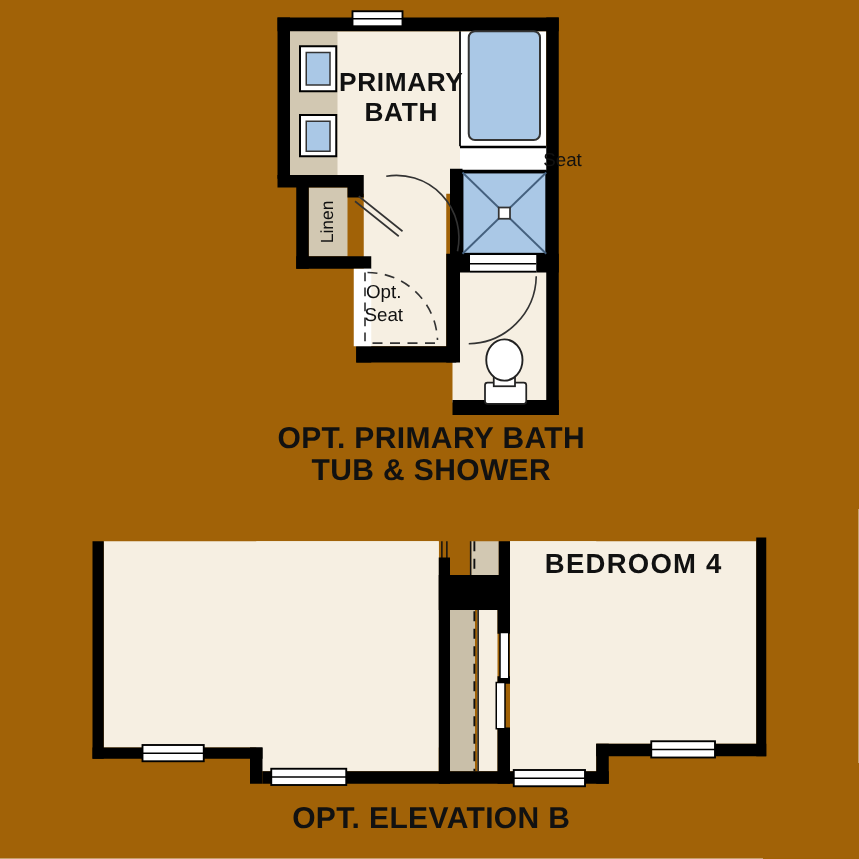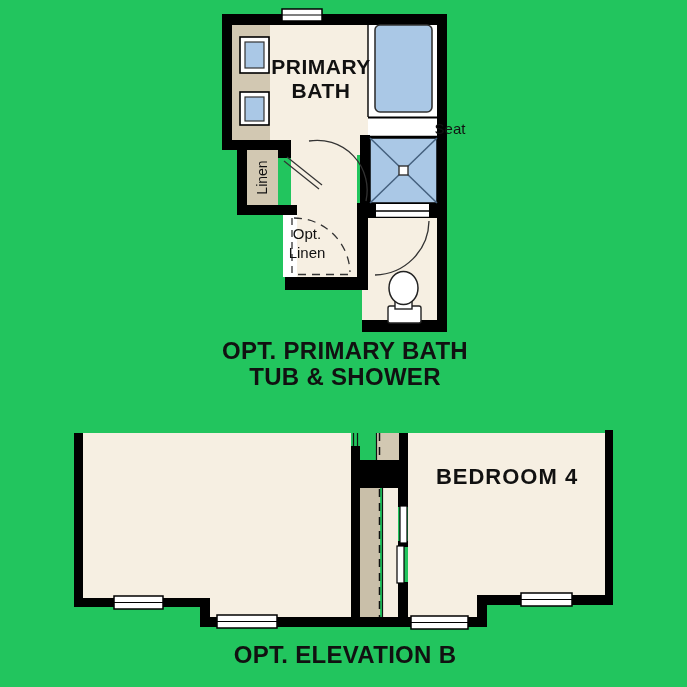--- a/index.html
+++ b/index.html
@@ -1,17 +1,17 @@
 <!DOCTYPE html>
 <html style="--wall: #000000; --cream: #f6efe2; --tan: #d2c8b2; --tan_dark: #c9bfa9; --fixture_blue: #aac8e6; --shower_diag: #44607e; --line: #333333;"><head>
 <meta charset="utf-8">
 <style>
   html,body{margin:0;padding:0;background:#fff;}
   #stage{
-    position:relative;width:687px;height:687px;background:#22c55e;overflow:hidden;
+    position:relative;width:687px;height:687px;background:#a16207;overflow:hidden;
     font-family:"Liberation Sans",sans-serif;color:#111;
   }
   #plan-svg{position:absolute;left:0;top:0;width:687px;height:687px;}
   .lbl{position:absolute;text-align:center;color:#111;}
   .prewrap{white-space:pre-line;}
   .room-big{font-weight:bold;font-size:22px;line-height:24px;letter-spacing:1px;}
   .room-med{font-weight:bold;font-size:21px;line-height:24px;letter-spacing:0.5px;}
   .caption{font-weight:bold;font-size:24px;line-height:26px;letter-spacing:0.3px;}
   .small{font-size:15px;line-height:19px;font-weight:normal;padding-left:47px;}
   .linen{font-size:14px;font-weight:normal;transform:rotate(-90deg);transform-origin:center;}
@@ -170,22 +170,22 @@
   </svg>
 
   <div class="lbl room-med prewrap" style="left:246px;top:55px;width:150px;">PRIMARY
 BATH</div>
 
   <div class="lbl small" style="left:368px;top:119px;width:70px;">Seat</div>
 
   <div class="lbl linen" style="left:232px;top:169px;width:60px;height:17px;">Linen</div>
 
   <div class="lbl small prewrap" style="left:210px;top:224px;width:100px;">Opt.
-Linen</div>
+Seat</div>
 
   <div class="lbl caption prewrap" style="left:45px;top:338px;width:600px;">OPT. PRIMARY BATH
 TUB &amp; SHOWER</div>
 
 
-  <div class="lbl room-big" style="left:357px;top:465px;width:300px;">BEDROOM 4</div>
+  <div class="lbl room-big" style="left:357px;top:439px;width:300px;">BEDROOM 4</div>
 
   <div class="lbl caption" style="left:45px;top:642px;width:600px;">OPT. ELEVATION B</div>
 </div>
 
 </body></html>

